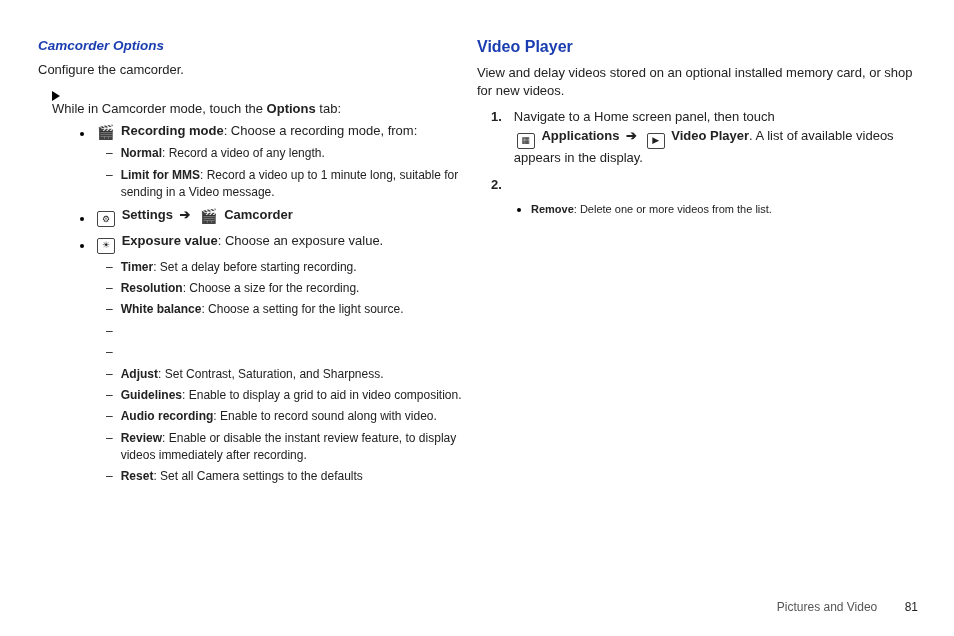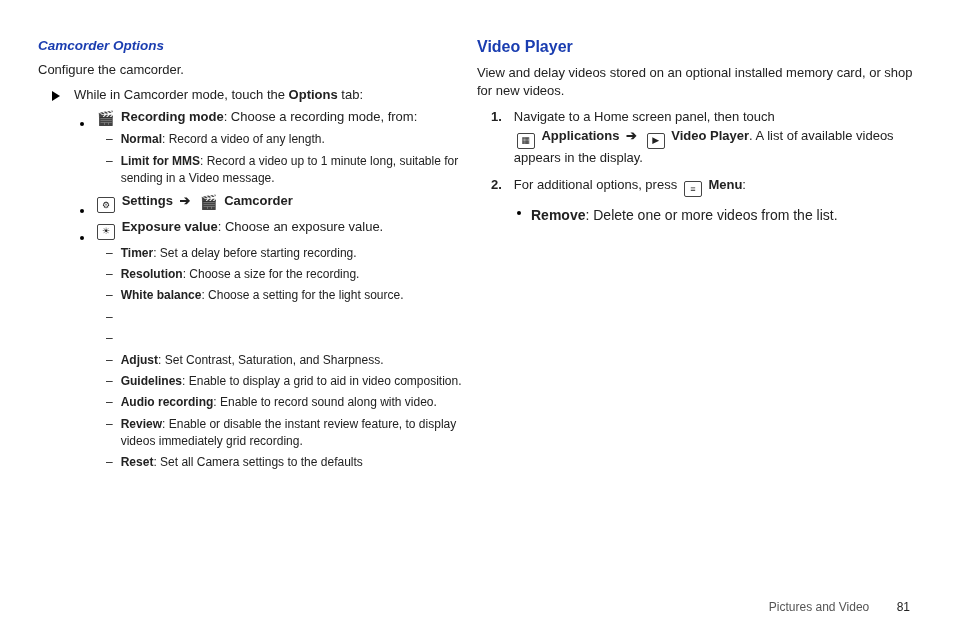--- a/index.html
+++ b/index.html
@@ -38,20 +38,21 @@
   }
   .intro {
     margin: 0 0 8px 0;
     line-height: 1.4;
   }
   .arrow-row {
     display: flex;
     align-items: flex-start;
     margin-left: 14px;
     margin-bottom: 6px;
+    flex-direction: column;
   }
   .tri {
     display: inline-block;
     width: 0; height: 0;
     border-top: 5px solid transparent;
     border-bottom: 5px solid transparent;
     border-left: 8px solid #000;
     margin-right: 14px;
     margin-top: 4px;
     flex-shrink: 0;
@@ -63,21 +64,21 @@
     margin-bottom: 8px;
     line-height: 1.45;
   }
   .num {
     font-weight: bold;
     margin-right: 12px;
     flex-shrink: 0;
   }
   .bullet-row {
     display: flex;
-    align-items: flex-end;
+    align-items: center;
     margin-left: 42px;
     margin-bottom: 5px;
     line-height: 1.4;
   }
   .dot {
     display: inline-block;
     width: 4px; height: 4px;
     background: #000;
     border-radius: 50%;
     margin-right: 10px;
@@ -95,21 +96,21 @@
   .dash {
     margin-right: 8px;
     flex-shrink: 0;
   }
   .b { font-weight: bold; }
   .bullet-right {
     display: flex;
     align-items: flex-start;
     margin-left: 40px;
     margin-bottom: 5px;
-    font-size: 14px;
+    font-size: 11px;
     line-height: 1.45;
   }
   .ico {
     display: inline-flex;
     align-items: center;
     justify-content: center;
     width: 16px;
     height: 14px;
     border: 1px solid #444;
     border-radius: 2px;
@@ -126,21 +127,21 @@
     height: auto;
     vertical-align: -2px;
   }
   .arrow-sym {
     font-weight: bold;
     margin: 0 3px;
   }
   .footer {
     position: absolute;
     bottom: 22px;
-    right: 44px;
+    right: 36px;
     font-size: 12px;
     color: #555;
   }
   .footer .pg {
     margin-left: 24px;
     color: #222;
   }
 </style>
 </head>
 <body>
@@ -218,21 +219,21 @@
     <div class="dash-row">
         <span class="dash">–</span>
         <span><span class="b">Guidelines</span><span>: Enable to display a grid to aid in video composition.</span></span>
       </div>
     <div class="dash-row">
         <span class="dash">–</span>
         <span><span class="b">Audio recording</span><span>: Enable to record sound along with video.</span></span>
       </div>
     <div class="dash-row">
         <span class="dash">–</span>
-        <span><span class="b">Review</span><span>: Enable or disable the instant review feature, to display videos immediately grid recording.</span></span>
+        <span><span class="b">Review</span><span>: Enable or disable the instant review feature, to display videos immediately after recording.</span></span>
       </div>
     <div class="dash-row">
         <span class="dash">–</span>
         <span><span class="b">Reset</span><span>: Set all Camera settings to the defaults</span></span>
       </div>
   </div>
 
   <div class="col">
     <div class="h-blue">Video Player</div>
     <div class="intro">View and delay videos stored on an optional installed memory card, or shop for new videos.</div>
@@ -244,25 +245,20 @@
         <span class="ico">▦</span>
         <span class="b">Applications</span>
         <span class="arrow-sym">➔</span>
         <span class="ico">▶</span>
         <span class="b">Video Player</span><span>. A list of available videos appears in the display.</span>
       </span>
     </div>
 
     <div class="num-row">
       <span class="num">2.</span>
-      <span>
-        <span>For additional options, press </span>
-        <span class="ico">≡</span>
-        <span class="b">Menu</span><span>:</span>
-      </span>
     </div>
 
     <div class="bullet-right">
       <span class="dot"></span>
       <span><span class="b">Remove</span><span>: Delete one or more videos from the list.</span></span>
     </div>
   </div>
 </div>
 
 <div class="footer">

